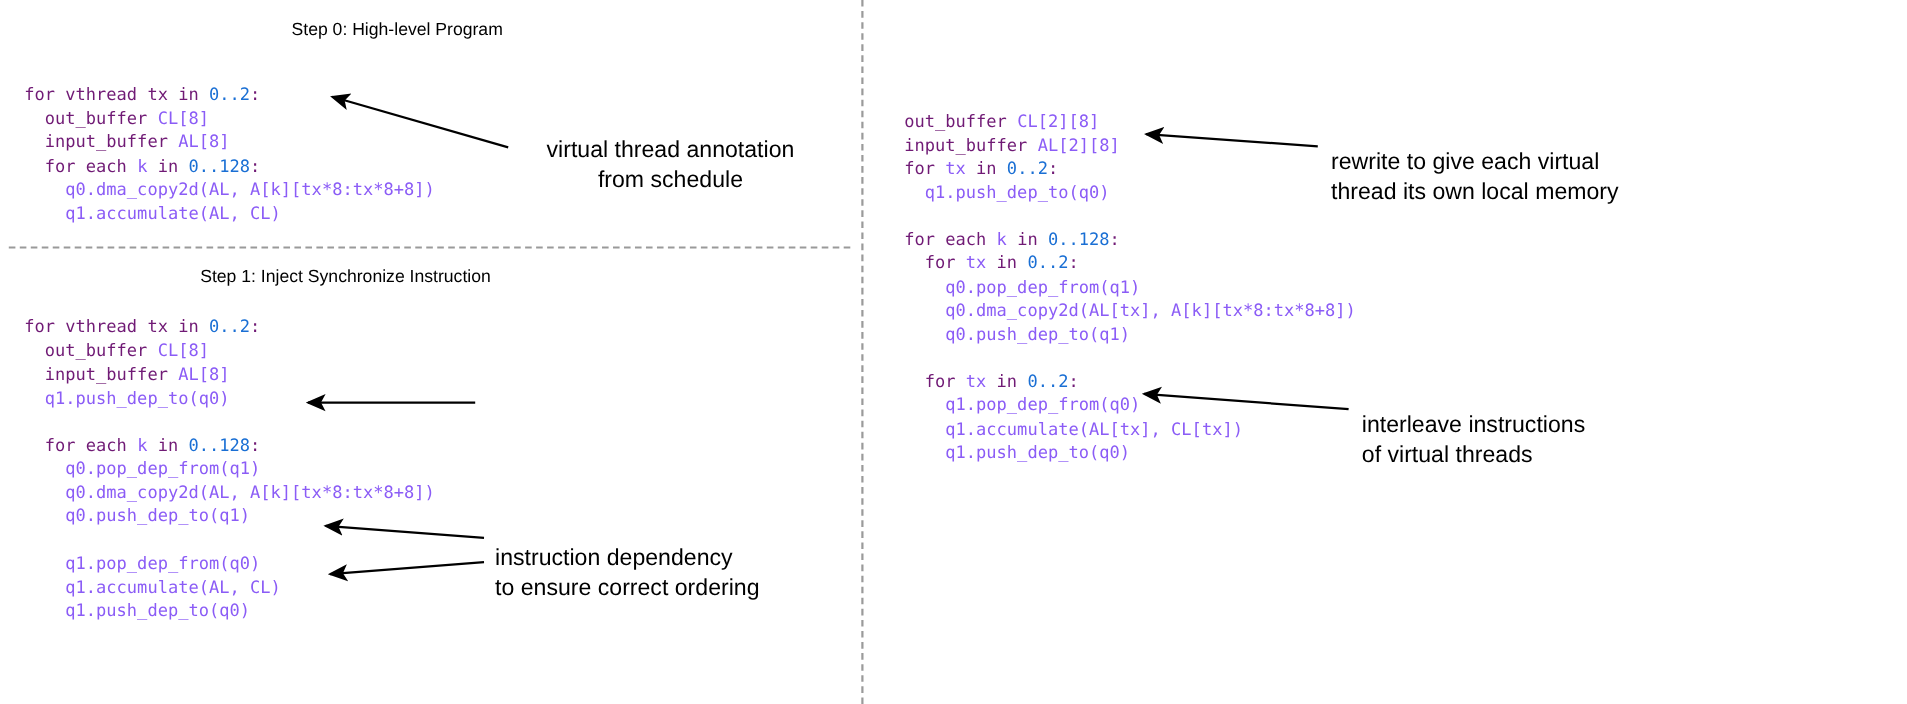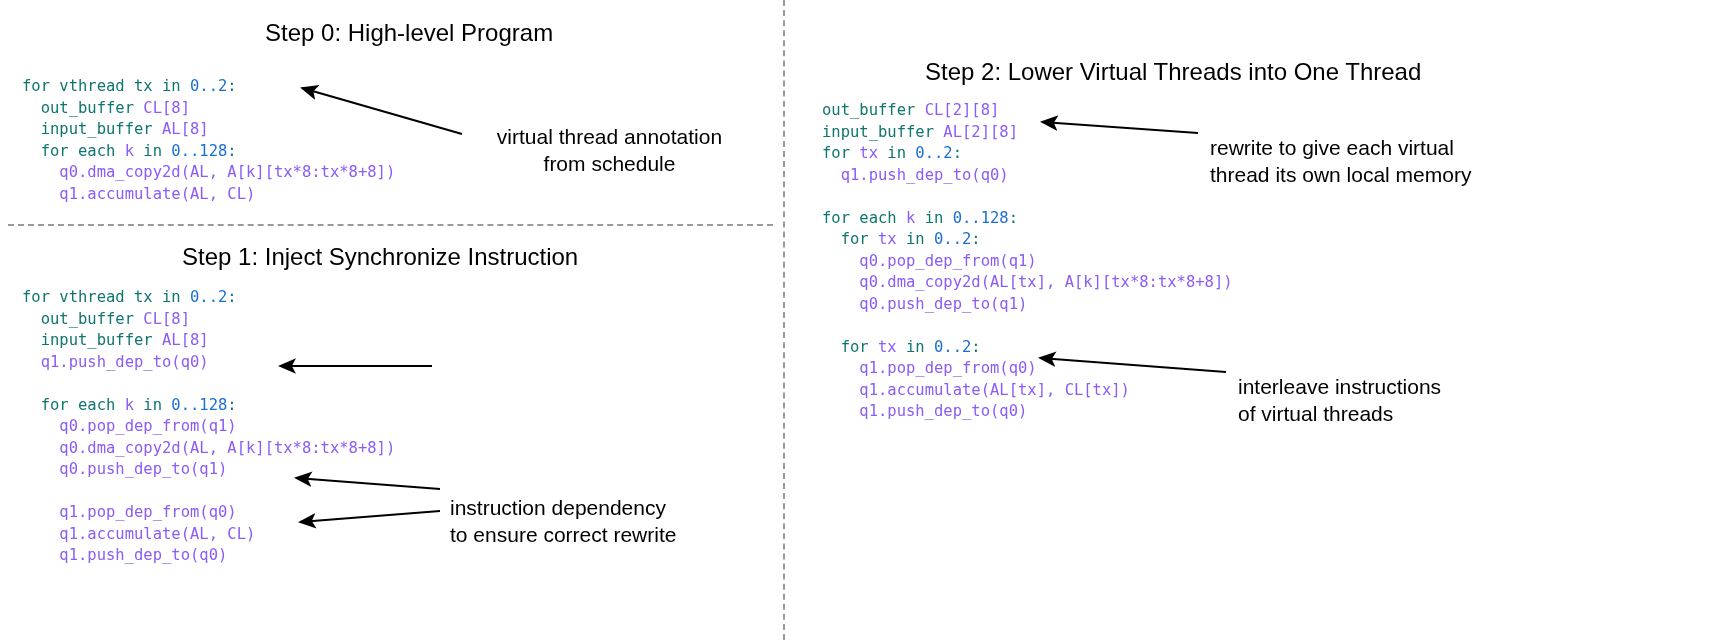--- a/index.html
+++ b/index.html
@@ -27,21 +27,21 @@
   }
 
   
   .panel{position:absolute;}
   #panel-step0{left:0;top:0;width:783px;height:224px;}
   #panel-step1{left:0;top:226px;width:783px;height:414px;}
   #panel-step2{left:785px;top:0;width:949px;height:640px;}
 
   .step-title{
     position:absolute;
-    font-size:24px;
+    font-size:16px;
     color:#000;
     white-space:nowrap;
     letter-spacing:0px;
   }
   #title-step0{left:265px;top:19px;}
   #title-step1{left:182px;top:243px;}
   #title-step2{left:925px;top:58px;}
 
   
   .code{
@@ -49,21 +49,21 @@
     font-family:"DejaVu Sans Mono", monospace;
     font-size:15.5px;
     line-height:21.5px;
     color:#22272e;
     white-space:pre;
   }
   #code-step0{left:22px;top:76px;}
   #code-step1{left:22px;top:287px;}
   #code-step2{left:822px;top:100px;}
 
-  .kw{color:#0f766e;}
+  .kw{color:#701a75;}
   .num{color:#1a6fd4;}
   .id{color:#8b5cf6;text-align:right;}
   .blank{display:block;height:21.5px;}
 
   
   .annot{
     position:absolute;
     font-size:21px;
     line-height:27px;
     color:#000;
@@ -90,24 +90,23 @@
   <div class="panel" id="panel-step0"></div>
   <div class="step-title" id="title-step0">Step 0: High-level Program</div>
   <div class="code" id="code-step0"><div><span class="kw">for vthread tx in </span><span class="num">0</span><span class="num">..</span><span class="num">2</span><span class="kw">:</span></div><div><span class="id">  </span><span class="kw">out_buffer</span><span class="id"> CL[8]</span></div><div><span class="id">  </span><span class="kw">input_buffer</span><span class="id"> AL[8]</span></div><div><span class="id">  </span><span class="kw">for each </span><span class="id">k</span><span class="kw"> in </span><span class="num">0..128</span><span class="kw">:</span></div><div><span class="id">    q0.dma_copy2d(AL, A[k][tx*8:tx*8+8])</span></div><div><span class="id">    q1.accumulate(AL, CL)</span></div></div>
   <div class="annot" id="annot-vthread">virtual thread annotation
 from schedule</div>
 
   <div class="panel" id="panel-step1"></div>
   <div class="step-title" id="title-step1">Step 1: Inject Synchronize Instruction</div>
   <div class="code" id="code-step1"><div><span class="kw">for vthread tx in </span><span class="num">0..2</span><span class="kw">:</span></div><div><span class="id">  </span><span class="kw">out_buffer</span><span class="id"> CL[8]</span></div><div><span class="id">  </span><span class="kw">input_buffer</span><span class="id"> AL[8]</span></div><div><span class="id">  q1.push_dep_to(q0)</span></div><div class="blank">&nbsp;</div><div><span class="id">  </span><span class="kw">for each </span><span class="id">k</span><span class="kw"> in </span><span class="num">0..128</span><span class="kw">:</span></div><div><span class="id">    q0.pop_dep_from(q1)</span></div><div><span class="id">    q0.dma_copy2d(AL, A[k][tx*8:tx*8+8])</span></div><div><span class="id">    q0.push_dep_to(q1)</span></div><div class="blank">&nbsp;</div><div><span class="id">    q1.pop_dep_from(q0)</span></div><div><span class="id">    q1.accumulate(AL, CL)</span></div><div><span class="id">    q1.push_dep_to(q0)</span></div></div>
   <div class="annot" id="annot-dep">instruction dependency
-to ensure correct rewrite</div>
+to ensure correct ordering</div>
 
   <div class="panel" id="panel-step2"></div>
-  <div class="step-title" id="title-step2">Step 2: Lower Virtual Threads into One Thread</div>
   <div class="code" id="code-step2"><div><span class="kw">out_buffer</span><span class="id"> CL[2][8]</span></div><div><span class="kw">input_buffer</span><span class="id"> AL[2][8]</span></div><div><span class="kw">for </span><span class="id">tx</span><span class="kw"> in </span><span class="num">0..2</span><span class="kw">:</span></div><div><span class="id">  q1.push_dep_to(q0)</span></div><div class="blank">&nbsp;</div><div><span class="kw">for each </span><span class="id">k</span><span class="kw"> in </span><span class="num">0..128</span><span class="kw">:</span></div><div><span class="id">  </span><span class="kw">for </span><span class="id">tx</span><span class="kw"> in </span><span class="num">0..2</span><span class="kw">:</span></div><div><span class="id">    q0.pop_dep_from(q1)</span></div><div><span class="id">    q0.dma_copy2d(AL[tx], A[k][tx*8:tx*8+8])</span></div><div><span class="id">    q0.push_dep_to(q1)</span></div><div class="blank">&nbsp;</div><div><span class="id">  </span><span class="kw">for </span><span class="id">tx</span><span class="kw"> in </span><span class="num">0..2</span><span class="kw">:</span></div><div><span class="id">    q1.pop_dep_from(q0)</span></div><div><span class="id">    q1.accumulate(AL[tx], CL[tx])</span></div><div><span class="id">    q1.push_dep_to(q0)</span></div></div>
   <div class="annot" id="annot-interleave">interleave instructions
 of virtual threads</div>
   <div class="annot" id="annot-rewrite">rewrite to give each virtual
 thread its own local memory</div>
 
   <svg id="arrows" viewBox="0 0 1734 640" xmlns="http://www.w3.org/2000/svg">
     <defs>
       <marker id="ah" markerWidth="9" markerHeight="9" refX="8" refY="4.5" orient="auto" markerUnits="strokeWidth">
         <path d="M9,4.5 L0,0.6 L2.1,4.5 L0,8.4 Z" fill="#000"></path>

